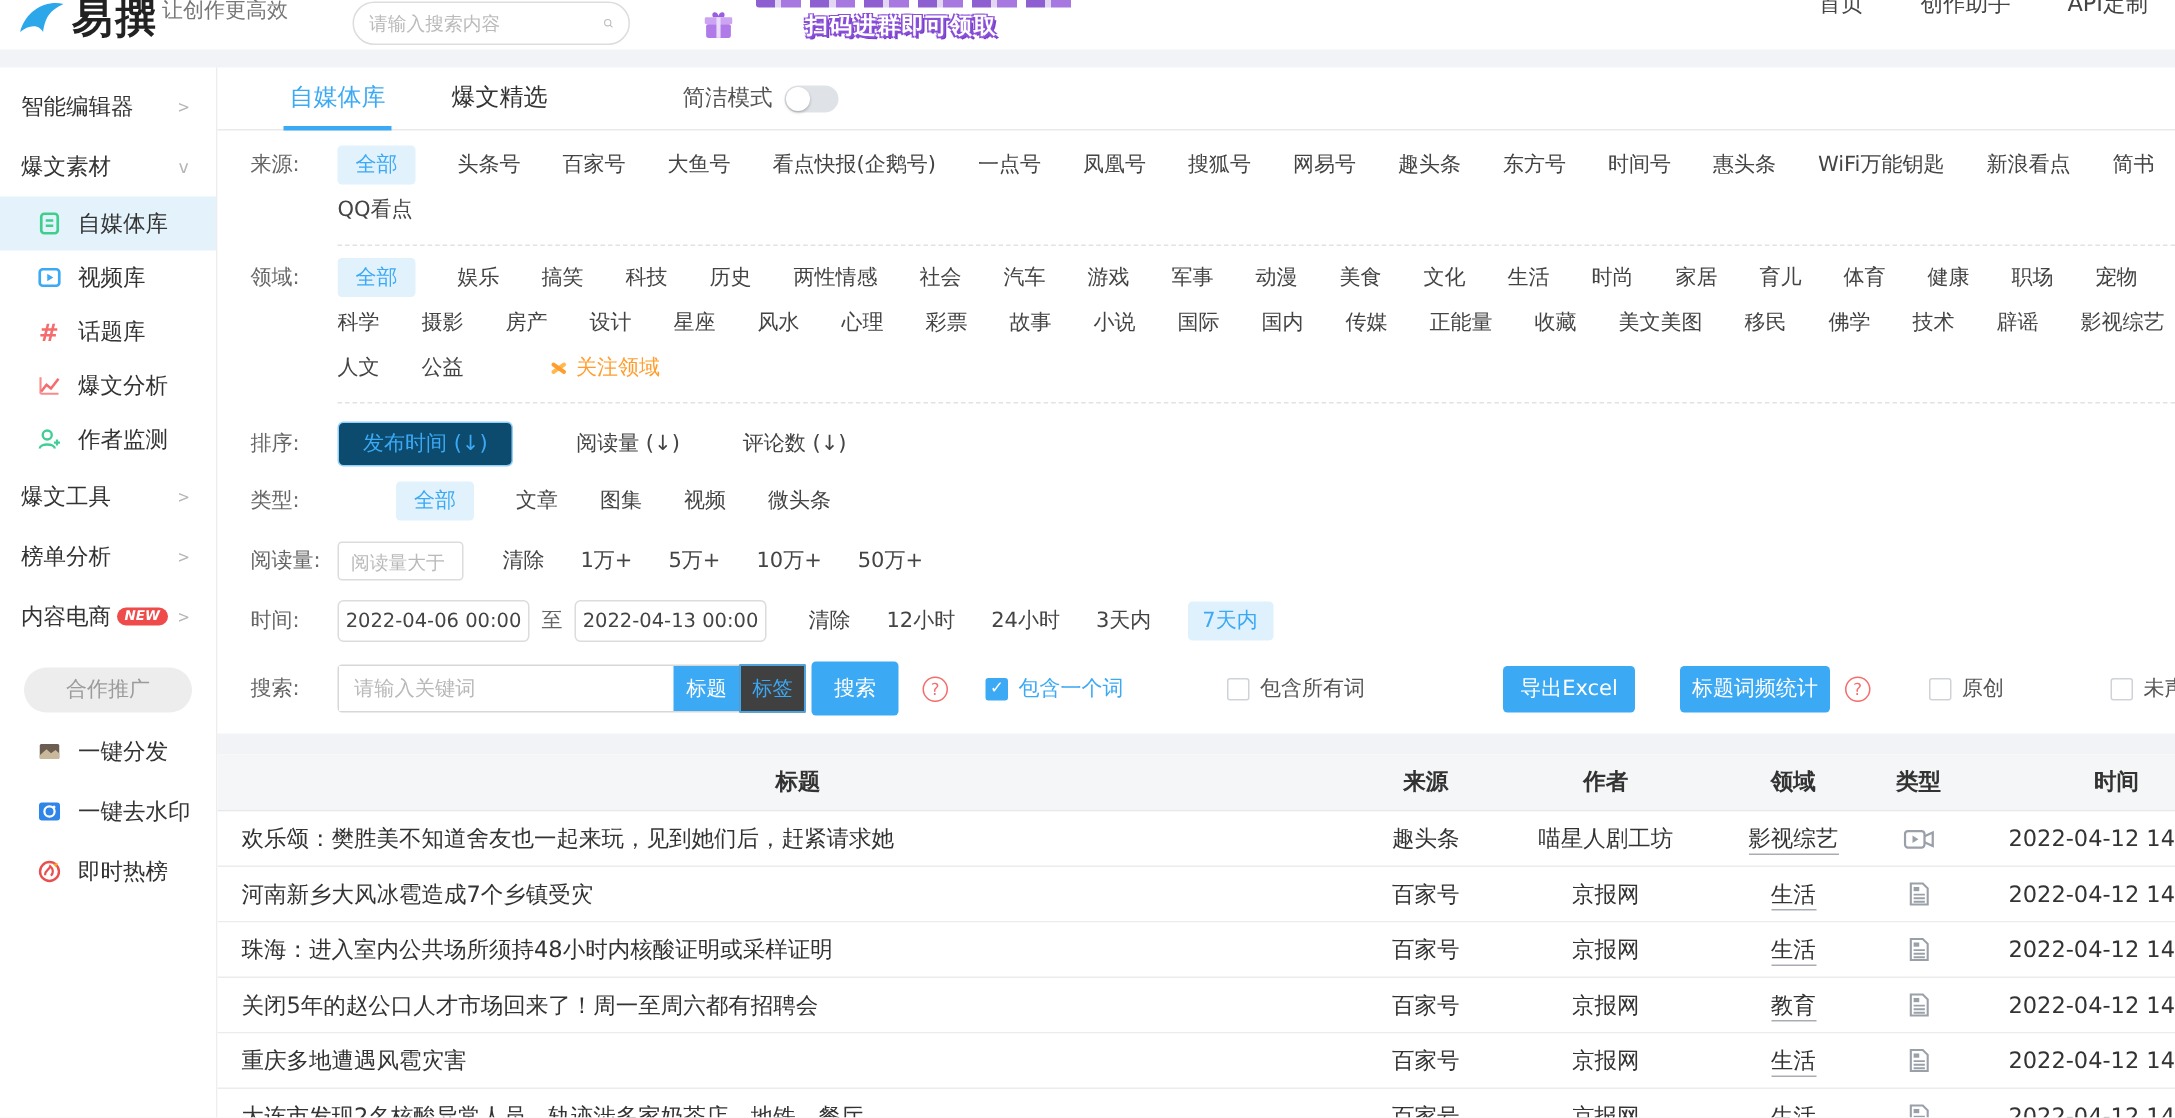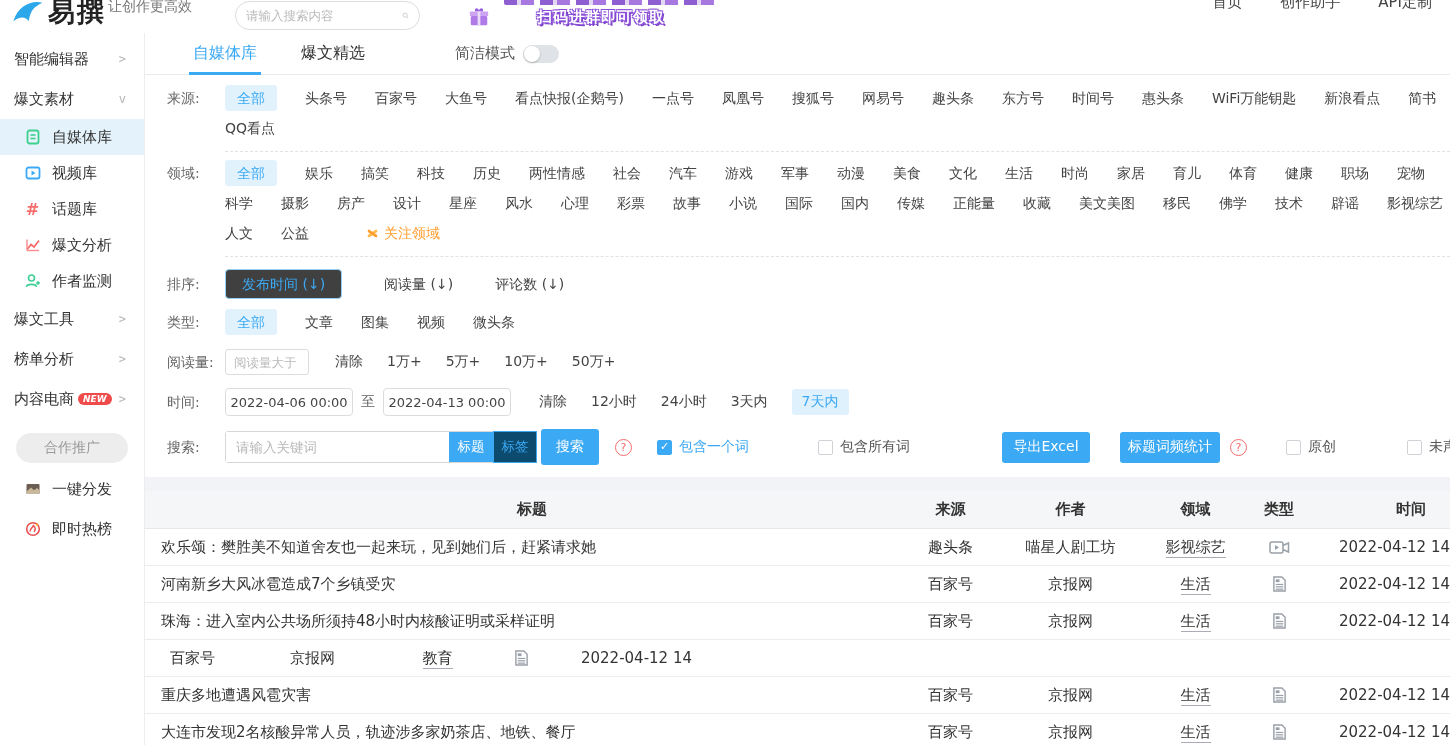--- a/index.html
+++ b/index.html
@@ -17,21 +17,21 @@
   .top-search input::placeholder { color:#bbb; }
   .promo { position:absolute; left:468px; top:0; width:260px; height:33px; }
   .promo-top { position:absolute; top:-2px; left:36px; width:215px; height:7px; background:repeating-linear-gradient(90deg,#8d5fd0 0 13px,rgba(141,95,208,.25) 13px 17px,#a678e0 17px 30px,transparent 30px 36px); border-radius:2px; }
   .promo-row { position:absolute; top:6px; left:0; display:flex; align-items:center; gap:6px; }
   .promo-text { font-size:15px; font-weight:800; letter-spacing:1px; color:#fff;
     text-shadow:-1px -1px 0 #8a4fd8, 1px -1px 0 #8a4fd8, -1px 1px 0 #8a4fd8, 1px 1px 0 #8a4fd8, 2px 2px 0 #7a3fc8;padding-left:41px; }
   .top-nav { position:absolute; right:18px; top:-7px; display:flex; gap:38px; }
   .top-nav-item { font-size:15px; color:#444; text-decoration:none; cursor:pointer; }
 
   
-  .content { flex:1; display:flex; margin-top:0; min-height:0; }
+  .content { flex:1; display:flex; margin-top:12px; min-height:0; }
   .sidebar { width:145px; background:#fff; border-right:1px solid #ededed; flex:0 0 145px; padding-top:6px; }
   .main { flex:1; min-width:0; display:flex; flex-direction:column; }
 
   
   .side-group { height:40px; display:flex; align-items:center; padding:0 18px 0 14px; font-size:15px; color:#333; cursor:pointer; }
   .side-group .grow { flex:1; }
   .chev { color:#b5b5b5; font-size:12px; font-family:"DejaVu Sans Mono",monospace; }
   .side-item { height:36px; display:flex; align-items:center; gap:11px; padding-left:24px; font-size:15px; color:#333; cursor:pointer; }
   .side-item.active { background:#e4f3fb; }
   .side-item .ic { width:17px; height:17px; display:none; align-items:center; justify-content:center; }
@@ -66,42 +66,42 @@
   .opt.active { background:#e1f2fd; color:#3ca9f4; border-radius:3px; padding:0 12px; line-height:26px; }
   .row-source { padding-top:8px; }
   .row-source .fopts { border-bottom:1px dashed #e2e2e2; padding-bottom:8px; }
   .row-field { padding-top:6px; }
   .field-block { flex:1; border-bottom:1px dashed #e2e2e2; padding-bottom:8px; min-width:0; }
   .field-line { display:flex; flex-wrap:nowrap; overflow:hidden; column-gap:28px; align-items:center; }
   .follow-field { display:flex; align-items:center; gap:4px; color:#ff9d2e; font-size:14px; line-height:30px; cursor:pointer; }
 
   .row-sort { margin-top:12px; align-items:center; }
   .sort-opt { font-size:14px; color:#444; line-height:30px; margin-right:42px; cursor:pointer; }
-  .sort-opt.active { background:#404040; border:1px solid #93d0f8; color:#3ca9f4; border-radius:4px; padding:4px 16px; line-height:20px; }
-  .row-type { margin-top:8px; }
+  .sort-opt.active { background:#0c4a6e; border:1px solid #93d0f8; color:#3ca9f4; border-radius:4px; padding:4px 16px; line-height:20px; }
+  .row-type { margin-top:8px;gap:39px; }
   .row-read { margin-top:10px; align-items:center; }
   .read-input { width:84px; height:26px; border:1px solid #dcdcdc; border-radius:3px; font-size:12.5px; padding:0 8px; color:#444; outline:none; font-family:inherit; }
   .read-input::placeholder { color:#b9b9b9; }
   .quick { font-size:14px; color:#444; cursor:pointer; white-space:nowrap; }
   .row-read .fopts, .row-time .links { column-gap:24px; }
   .row-time { margin-top:10px; align-items:center; }
   .date-input { width:128px; height:28px; border:1px solid #dcdcdc; border-radius:4px; font-size:13px; text-align:center; color:#444; outline:none; font-family:inherit; }
   .to-sep { margin:0 8px; color:#666; }
   .row-time .links { display:flex; align-items:center; margin-left:28px; }
   .quick.active { background:#dff1fd; color:#3ca9f4; border-radius:3px; padding:4px 10px; }
 
   .row-search { margin-top:12px; align-items:center; }
   .search-wrap { display:flex; align-items:center; }
   .search-input-box { width:312px; height:32px; border:1px solid #d7d7d7; border-radius:3px 0 0 3px; display:flex; align-items:stretch; background:#fff; }
   .search-input-box input { flex:1; border:none; outline:none; padding:0 10px; font-size:13.5px; color:#333; font-family:inherit; min-width:0; }
   .search-input-box input::placeholder { color:#b9b9b9; }
   .seg { display:flex; align-items:stretch; }
   .seg-btn { width:44px; display:flex; align-items:center; justify-content:center; font-size:13.5px; cursor:pointer; }
   .seg-btn.active { background:#3ca9f4; color:#fff; }
-  .seg-btn.plain { color:#3ca9f4; border:1px solid #3ca9f4; margin:-1px -1px -1px 0; background:#0c4a6e; }
+  .seg-btn.plain { color:#3ca9f4; border:1px solid #3ca9f4; margin:-1px -1px -1px 0; background:#404040; }
   .btn { background:#3ca9f4; color:#fff; border:none; border-radius:3px; font-size:14px; cursor:pointer; font-family:inherit; }
   .search-btn { width:58px; height:36px; margin-left:4px; border-radius:3px; }
   .qmark { width:17px; height:17px; border:1px solid #f56c6c; border-radius:50%; color:#f56c6c; font-size:11px; display:inline-flex; align-items:center; justify-content:center; cursor:pointer; flex:0 0 auto; }
   .cb-wrap { display:flex; align-items:center; gap:7px; cursor:pointer; white-space:nowrap;padding-left:11px; }
   .cb { width:15px; height:15px; border:1px solid #cfd3d8; border-radius:2px; background:#fff; position:relative; flex:0 0 auto; }
   .cb.checked { background:#3ca9f4; border-color:#3ca9f4; }
   .cb.checked::after { content:"\2713"; position:absolute; left:2px; top:-1px; color:#fff; font-size:11px; font-weight:700; }
   .cb-label { font-size:14px; color:#555; }
   .cb-label.blue { color:#3ca9f4; }
   .excel-btn { width:88px; height:31px; }
@@ -261,20 +261,32 @@
 
             <span class="ic dist">
               <svg width="16" height="16" viewBox="0 0 16 16">
                 <rect x="1.5" y="3" width="13" height="10" rx="1" fill="#6b5d52"></rect>
                 <path d="M1.5 10.5 L6 6.5 L9 9.2 L12 7 L14.5 9.2 V13 H1.5 Z" fill="#c9b89b"></path>
               </svg>
             </span>
 
             <span class="lbl">一键分发</span>
           </div>
+          <div class="side-item" data-icon="watermark-icon">
+
+            <span class="ic wm">
+              <svg width="16" height="16" viewBox="0 0 16 16">
+                <rect x="1" y="2" width="14" height="12" rx="2" fill="#2f86e8"></rect>
+                <circle cx="8" cy="8" r="3.4" fill="none" stroke="#fff" stroke-width="1.5"></circle>
+                <circle cx="11" cy="5" r="1" fill="#fff"></circle>
+              </svg>
+            </span>
+
+            <span class="lbl">一键去水印</span>
+          </div>
           <div class="side-item" data-icon="hotlist-icon">
 
             <span class="ic hot">
               <svg width="16" height="16" viewBox="0 0 16 16">
                 <circle cx="8" cy="8" r="6.3" fill="none" stroke="#e94f4f" stroke-width="1.6"></circle>
                 <path d="M5 10.5 C5 6.8 8 7 8.5 4.5 C10.6 6.2 10.8 8.8 9 10.8" fill="none" stroke="#e94f4f" stroke-width="1.5"></path>
                 <path d="M10.3 3 L13.5 2.4 L12.4 5.4 Z" fill="#f5a623"></path>
               </svg>
             </span>
             <span class="lbl">即时热榜</span>
@@ -525,20 +537,21 @@
                   <path d="M2 1.5 H10.5 L14 5 V16.5 H2 Z" fill="none" stroke="#9aa0a8" stroke-width="1.5"></path>
                   <rect x="4" y="4" width="4" height="3" fill="#9aa0a8"></rect>
                   <line x1="4" y1="9.5" x2="12" y2="9.5" stroke="#9aa0a8" stroke-width="1.3"></line>
                   <line x1="4" y1="12" x2="12" y2="12" stroke="#9aa0a8" stroke-width="1.3"></line>
                   <line x1="4" y1="14.5" x2="12" y2="14.5" stroke="#9aa0a8" stroke-width="1.3"></line>
                 </svg>
               </span>
               <span class="c-time">2022-04-12 14</span>
             </div>
             <div class="trow" data-type="article">
+              <span class="c-title">关闭5年的赵公口人才市场回来了！周一至周六都有招聘会</span>
               <span class="c-source">百家号</span>
               <span class="c-author">京报网</span>
               <span class="c-field"><span class="field-link">教育</span></span>
               <span class="c-type">
 
                 <svg class="i-article" width="15" height="18" viewBox="0 0 16 18">
                   <path d="M2 1.5 H10.5 L14 5 V16.5 H2 Z" fill="none" stroke="#9aa0a8" stroke-width="1.5"></path>
                   <rect x="4" y="4" width="4" height="3" fill="#9aa0a8"></rect>
                   <line x1="4" y1="9.5" x2="12" y2="9.5" stroke="#9aa0a8" stroke-width="1.3"></line>
                   <line x1="4" y1="12" x2="12" y2="12" stroke="#9aa0a8" stroke-width="1.3"></line>

